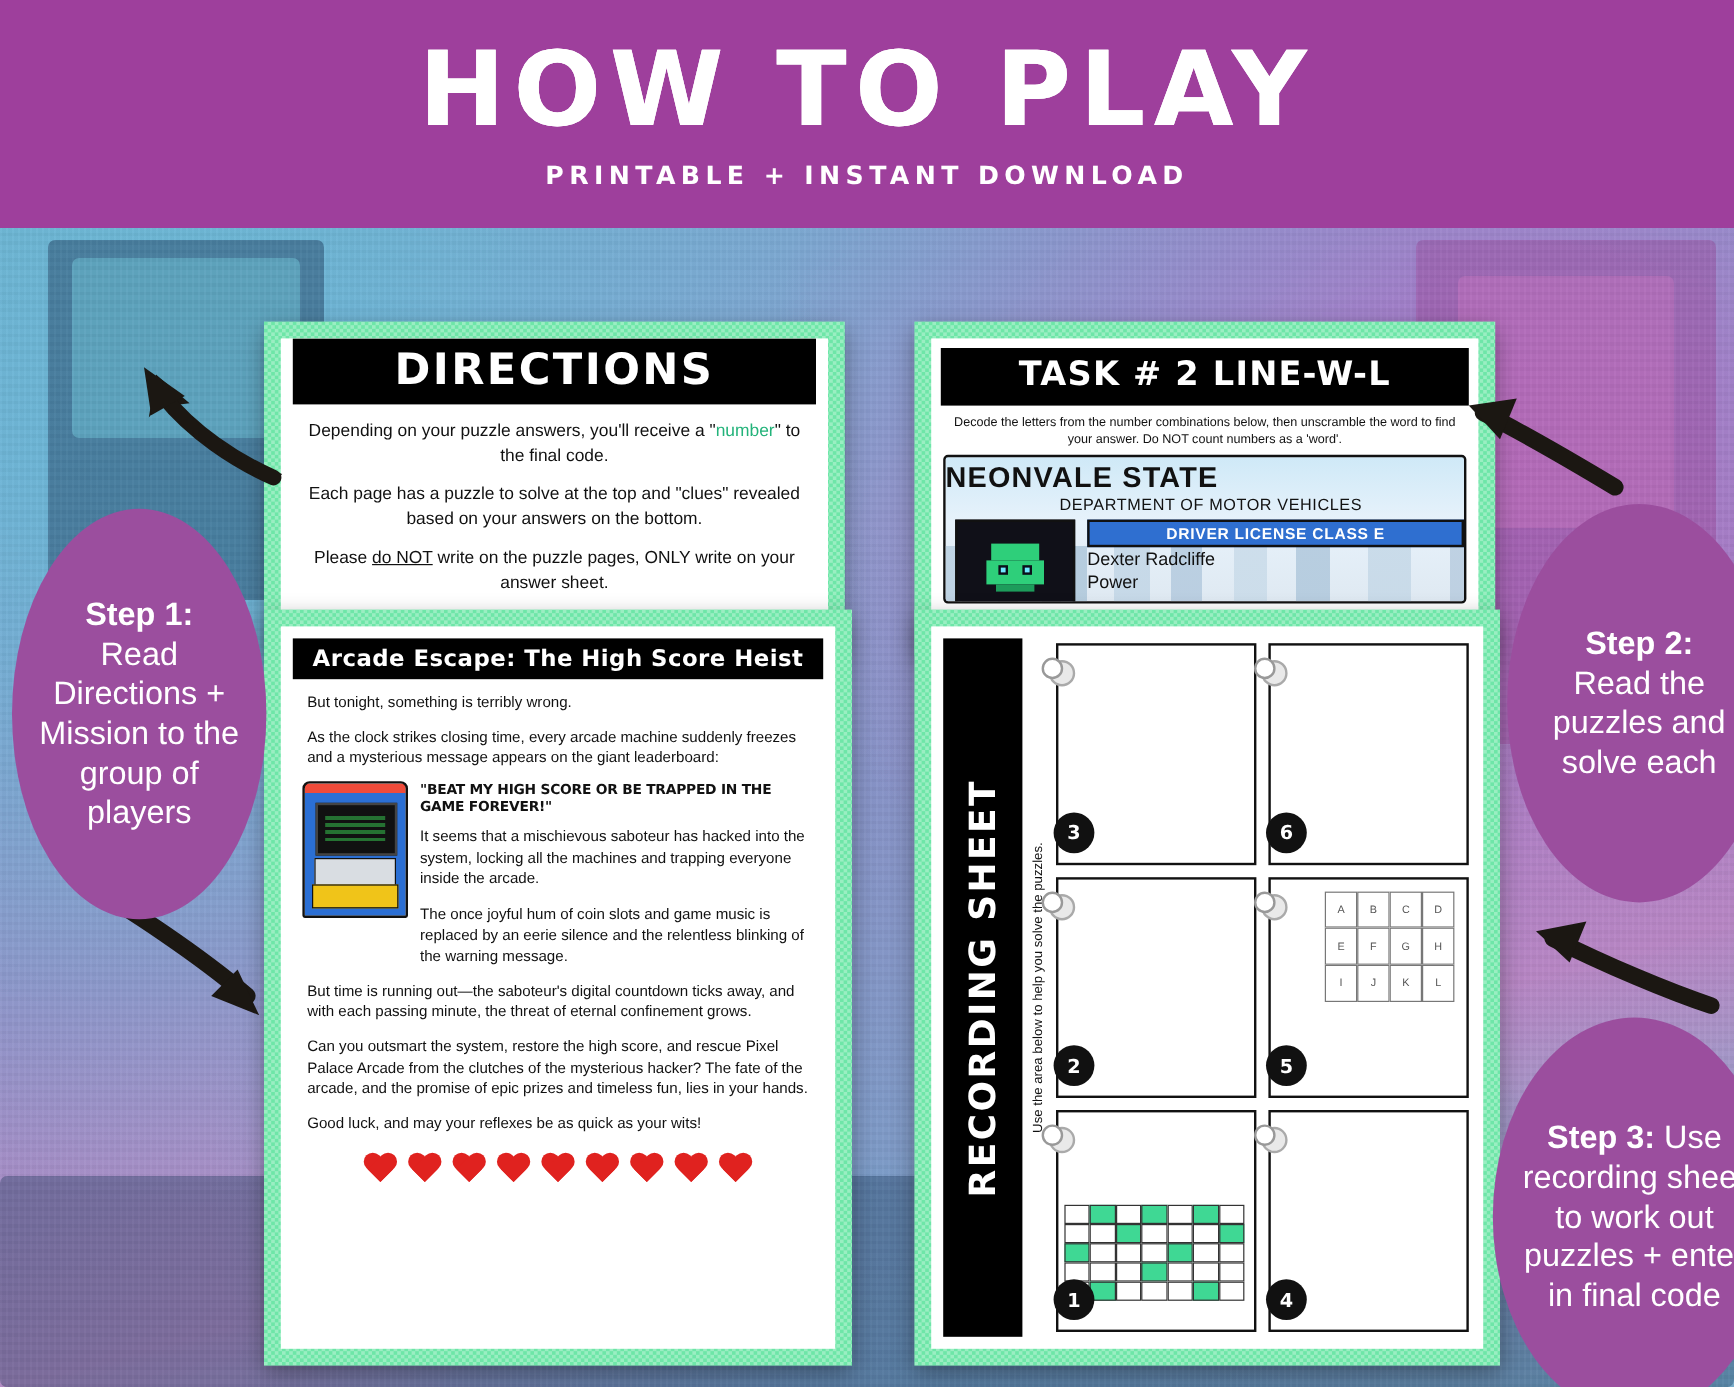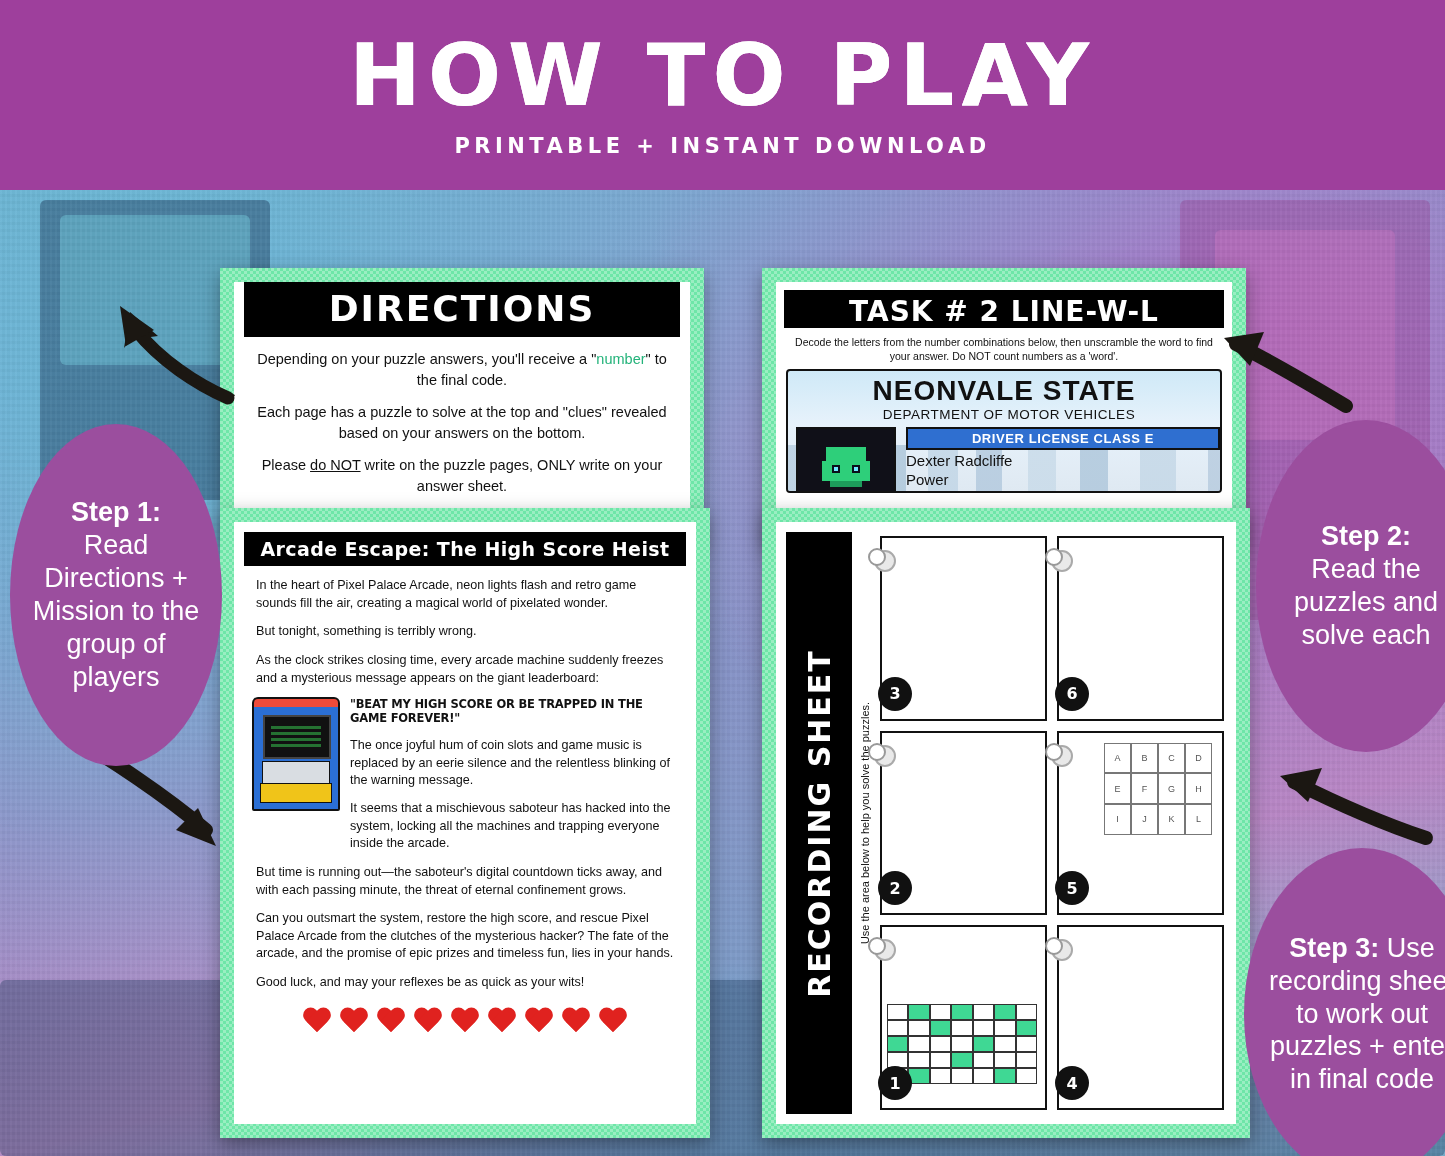--- a/index.html
+++ b/index.html
@@ -71,37 +71,37 @@
     background:#000;color:#fff;text-align:center;
     font-family:"DejaVu Sans", sans-serif;font-weight:bold;
   }
   #dir-title{margin:0 10px 0;padding:6px 0 8px;font-size:36px;letter-spacing:2px;}
   .dir-p{font-size:14.5px;color:#111;text-align:center;margin:12px 22px 0;line-height:1.42;}
   .green{color:#23b37a;}
   .u{text-decoration:underline;}
 
   
   #sheet-task{left:762px;top:268px;width:456px;height:250px;z-index:5;}
-  #task-title{margin:8px 8px 0;padding:5px 0 0;font-size:28px;letter-spacing:1px;}
+  #task-title{margin:8px 8px 0;padding:5px 0 10px;font-size:28px;letter-spacing:1px;}
   #task-desc{font-size:10.5px;text-align:center;margin:7px 16px 0;line-height:1.35;color:#111;}
   #license{
     margin:6px 10px 0;border:2px solid #111;border-radius:4px;height:120px;position:relative;
     background:linear-gradient(180deg,#cfe9f7 0%,#e7f2fb 45%,#dfe9f2 100%);
     overflow:hidden;
   }
   #license:after{
     content:"";position:absolute;left:0;right:0;bottom:0;height:46px;
     background:
       linear-gradient(90deg,#b9cfe0 0 14px,transparent 14px 26px,#a8c2d6 26px 44px,transparent 44px 60px,
       #bed3e3 60px 80px,transparent 80px 96px,#aec7da 96px 118px,transparent 118px 140px,#c2d6e6 140px 170px,
       transparent 170px 188px,#b4cade 188px 214px,transparent 214px 240px,#c9dbe9 240px 268px,transparent 268px 292px,
       #b0c8dc 292px 320px,transparent 320px 352px,#c5d8e7 352px 388px,transparent 388px 420px,#b8ccdf 420px 460px);
     opacity:.85;
   }
-  #lic-state{position:relative;z-index:3;text-align:center;font-size:28px;font-weight:bold;letter-spacing:1px;margin-top:4px;color:#111;}
+  #lic-state{position:relative;z-index:3;text-align:left;font-size:24px;font-weight:bold;letter-spacing:1px;margin-top:4px;color:#111;}
   #lic-dept{position:relative;z-index:3;text-align:center;font-size:13.5px;letter-spacing:.5px;color:#111;padding-left:10px;}
   #lic-body{position:relative;z-index:3;display:flex;margin-top:5px;}
   #lic-photo{
     width:96px;height:76px;margin-left:8px;background:#101018;border:2px solid #111;
     display:flex;align-items:center;justify-content:center;
   }
   #lic-right{flex:1;padding-left:10px;border-radius:11px;}
   #lic-class{
     background:#2f6fd0;color:#fff;font-weight:bold;font-size:13px;text-align:center;
     border:2px solid #111;padding:2px 0;letter-spacing:.6px;
@@ -251,33 +251,32 @@
 
         </div>
       </div>
     </div>
   </div>
 </div>
 
 <div class="sheet" id="sheet-story">
   <div class="sheet-inner">
     <div class="blackbar" id="story-title">Arcade Escape: The High Score Heist</div>
-    <div class="story-p">In the heart of Pixel Palace Arcade, neon lights flash and retro game sounds fill the air, creating a magical world of pixelated wonder.</div>
     <div class="story-p">But tonight, something is terribly wrong.</div>
     <div class="story-p">As the clock strikes closing time, every arcade machine suddenly freezes and a mysterious message appears on the giant leaderboard:</div>
     <div id="story-flex">
       <div id="arcade-cab">
         <div id="cab-screen"></div>
         <div id="cab-panel"></div>
         <div id="cab-bottom"></div>
       </div>
       <div id="story-right">
         <div id="quote">"BEAT MY HIGH SCORE OR BE TRAPPED IN THE GAME FOREVER!"</div>
+        <div class="story-p" style="margin:10px 0 0">It seems that a mischievous saboteur has hacked into the system, locking all the machines and trapping everyone inside the arcade.</div>
         <div class="story-p" style="margin:12px 0 0">The once joyful hum of coin slots and game music is replaced by an eerie silence and the relentless blinking of the warning message.</div>
-        <div class="story-p" style="margin:10px 0 0">It seems that a mischievous saboteur has hacked into the system, locking all the machines and trapping everyone inside the arcade.</div>
       </div>
     </div>
     <div class="story-p">But time is running out—the saboteur's digital countdown ticks away, and with each passing minute, the threat of eternal confinement grows.</div>
     <div class="story-p">Can you outsmart the system, restore the high score, and rescue Pixel Palace Arcade from the clutches of the mysterious hacker? The fate of the arcade, and the promise of epic prizes and timeless fun, lies in your hands.</div>
     <div class="story-p">Good luck, and may your reflexes be as quick as your wits!</div>
     <div id="hearts">
       <div class="heart"></div>
       <div class="heart"></div>
       <div class="heart"></div>
       <div class="heart"></div>

